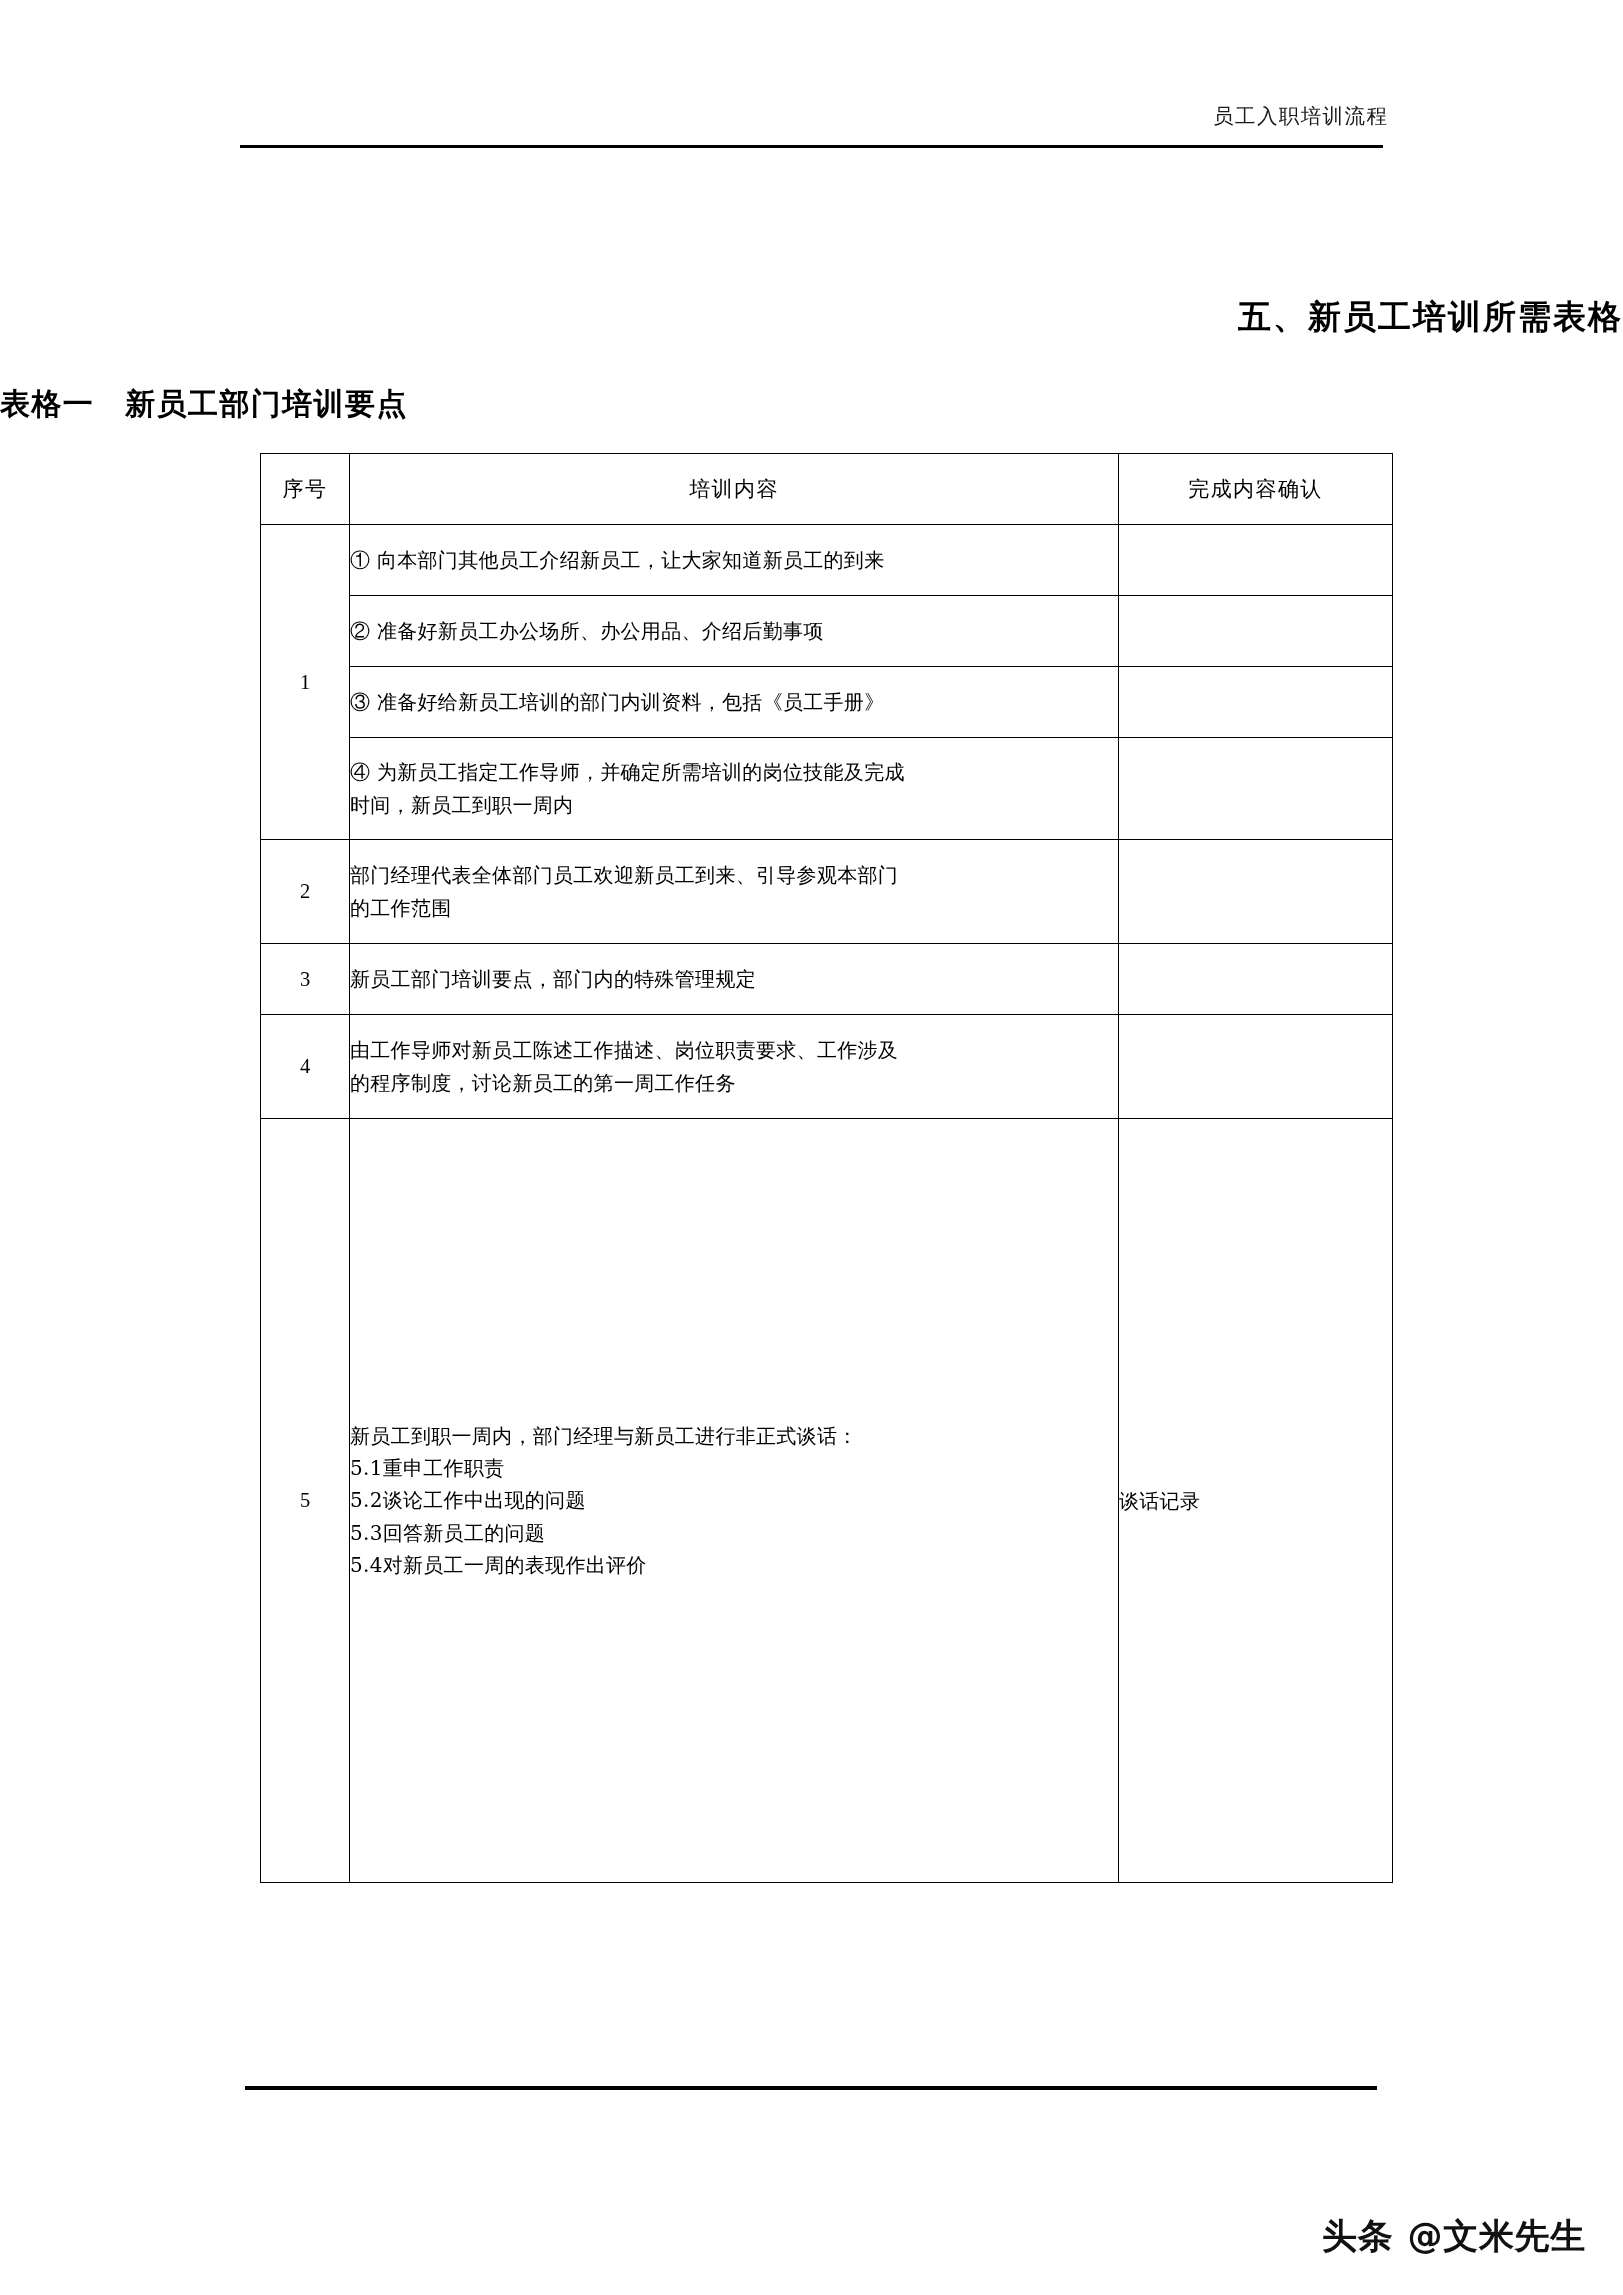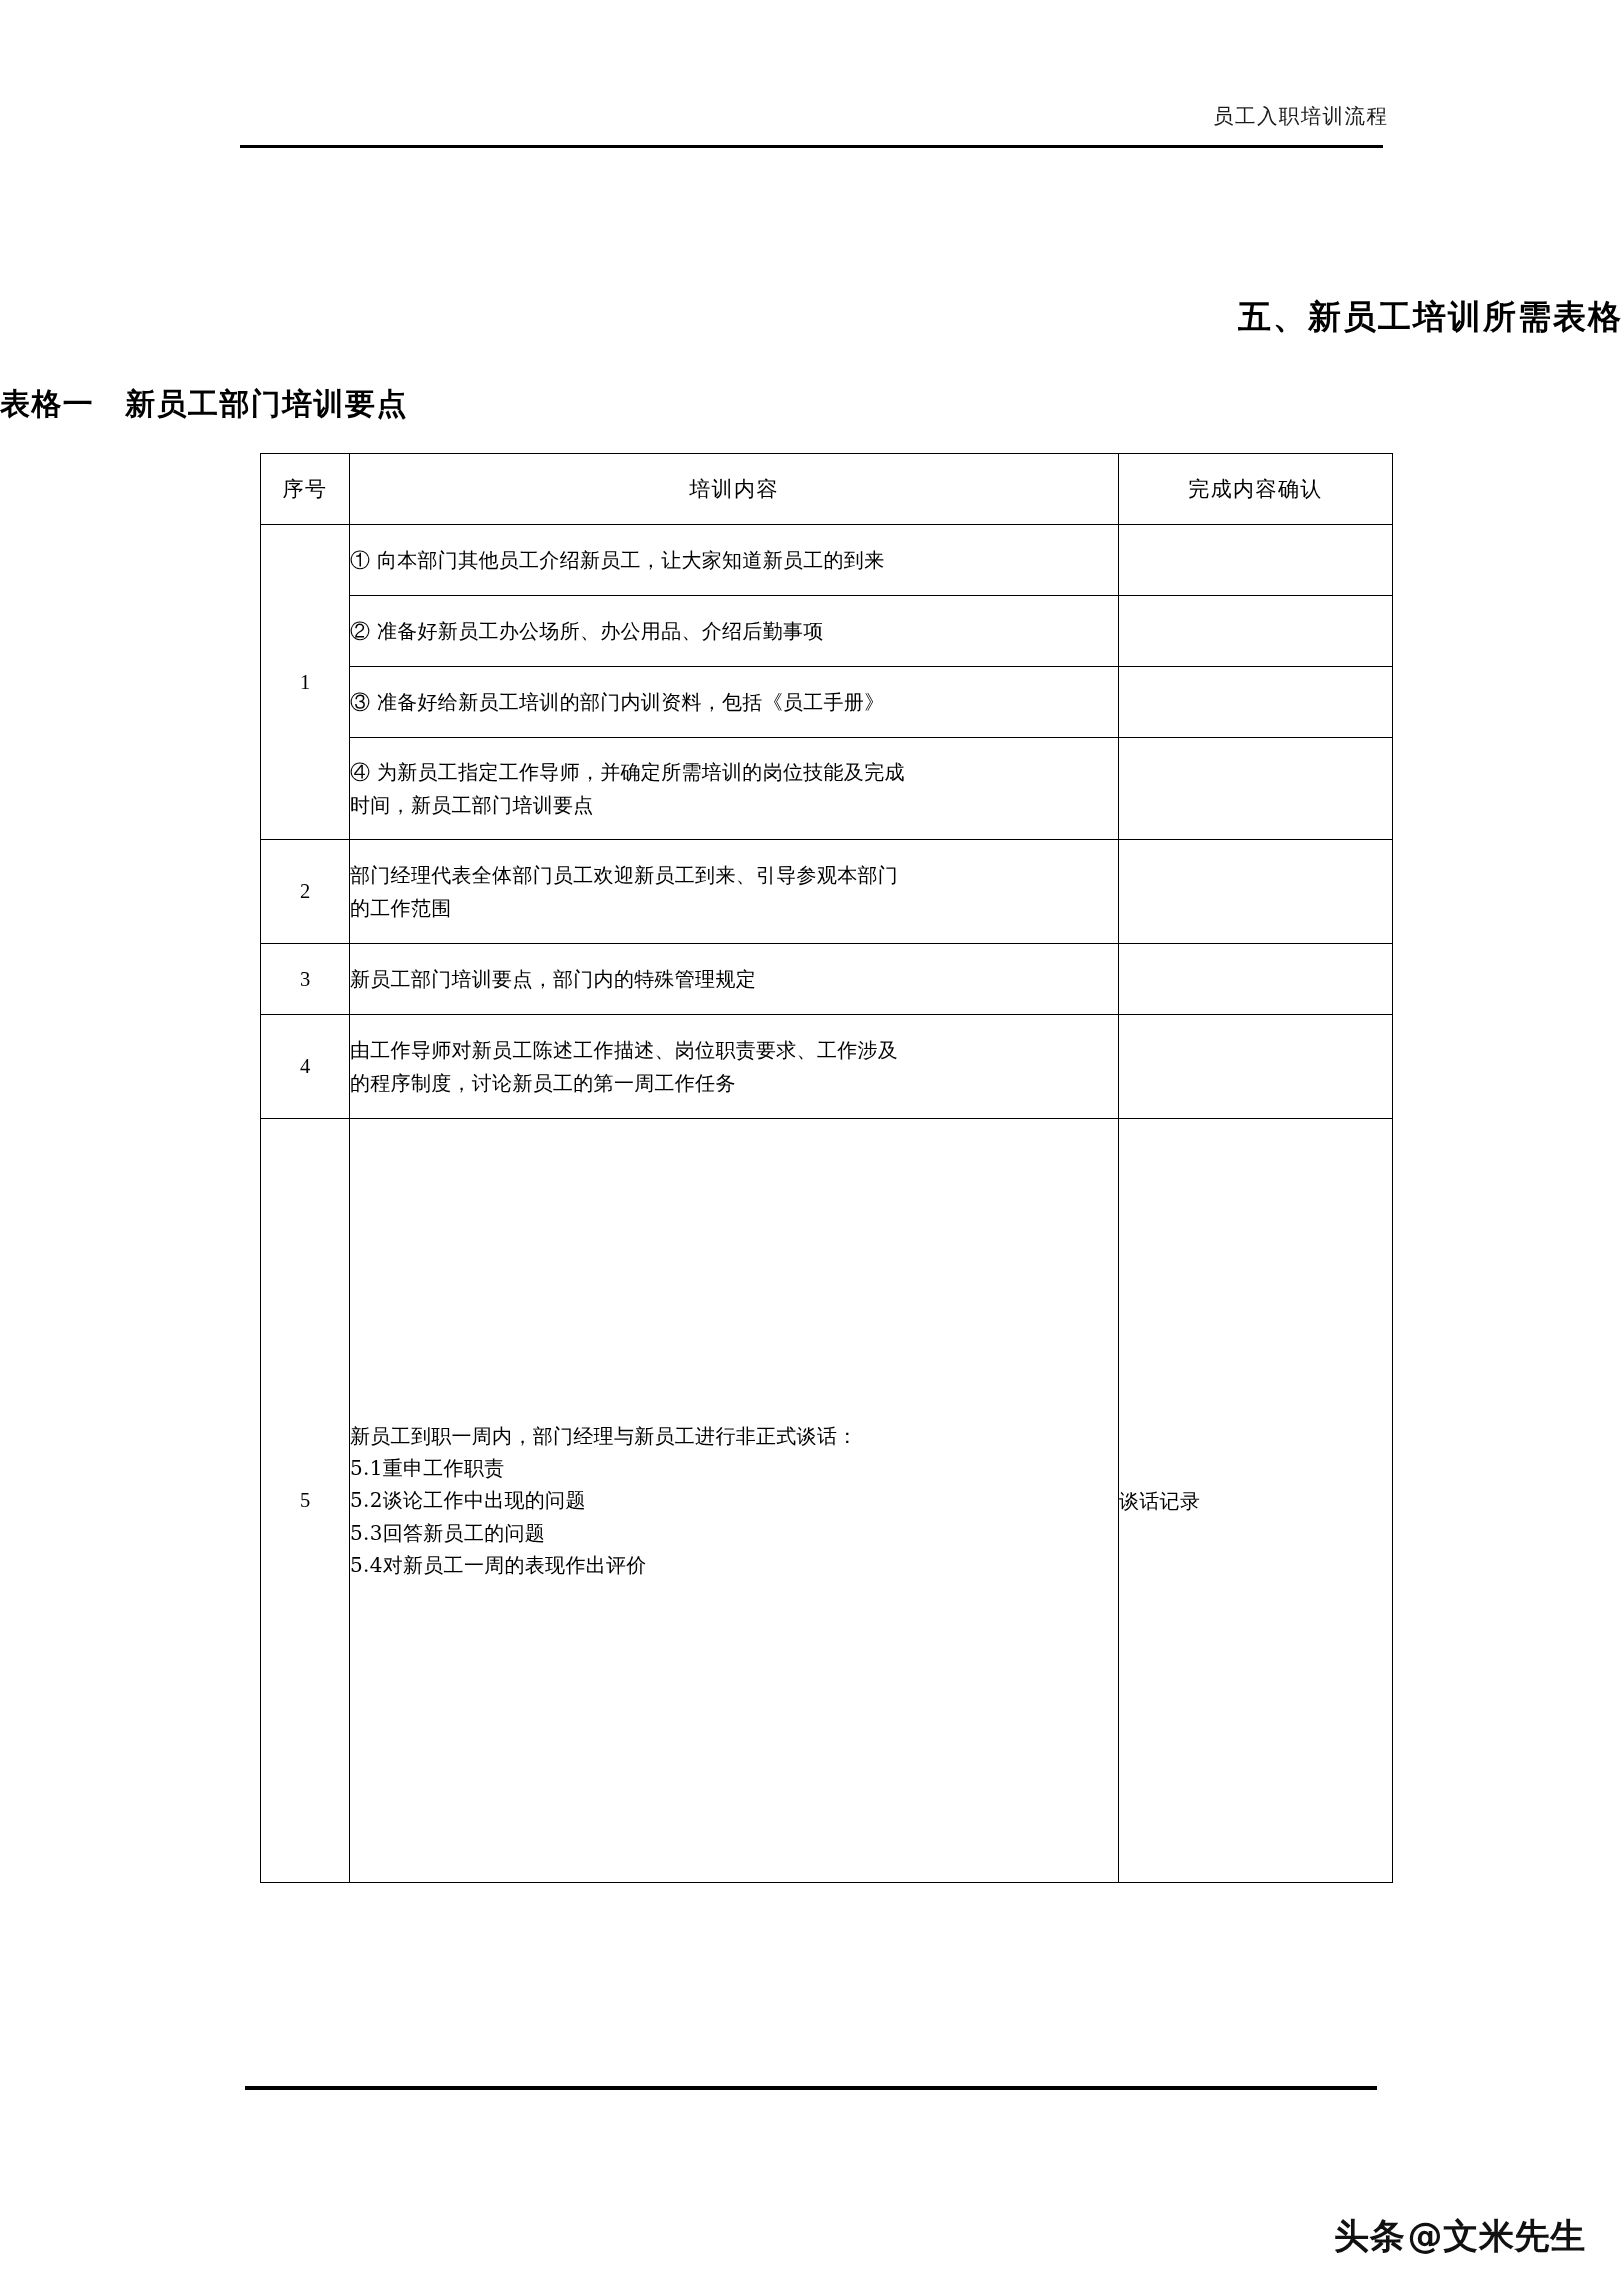--- a/index.html
+++ b/index.html
@@ -136,21 +136,21 @@
     background: #000000;
   }
 
   
   .watermark {
     position: absolute;
     right: 37px;
     bottom: 35px;
     display: flex;
     align-items: center;
-    gap: 2px;
+    gap: 14px;
     font-family: "DejaVu Sans", "Liberation Sans", sans-serif;
     font-weight: bold;
     font-size: 35px;
     color: #111111;
     letter-spacing: 0.7px;
   }
 </style>
 </head>
 <body>
 
@@ -189,21 +189,21 @@
       <td class="content-cell">②  准备好新员工办公场所、办公用品、介绍后勤事项</td>
       <td class="conf-cell"></td>
     </tr>
     <tr class="r-sub3">
       <td class="content-cell">③  准备好给新员工培训的部门内训资料，包括《员工手册》</td>
       <td class="conf-cell"></td>
     </tr>
     <tr class="r-sub4">
       <td class="content-cell">
         <span class="line">④  为新员工指定工作导师，并确定所需培训的岗位技能及完成</span>
-        <span class="line">时间，新员工部门培训要点</span>
+        <span class="line">时间，新员工到职一周内</span>
       </td>
       <td class="conf-cell"></td>
     </tr>
 
     <tr class="r-2">
       <td class="no-cell">2</td>
       <td class="content-cell">
         <span class="line">部门经理代表全体部门员工欢迎新员工到来、引导参观本部门</span>
         <span class="line">的工作范围</span>
       </td>

